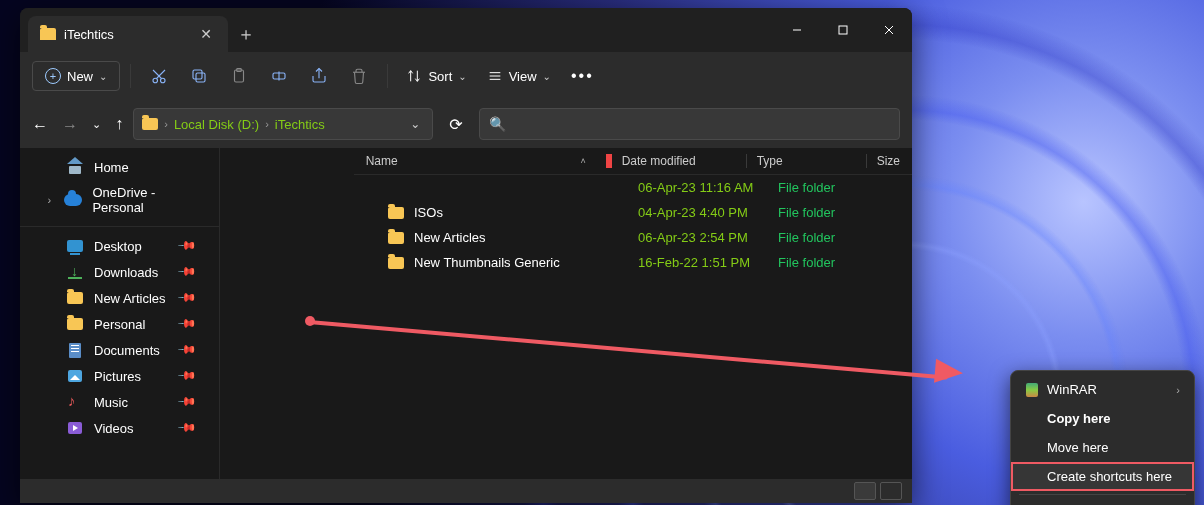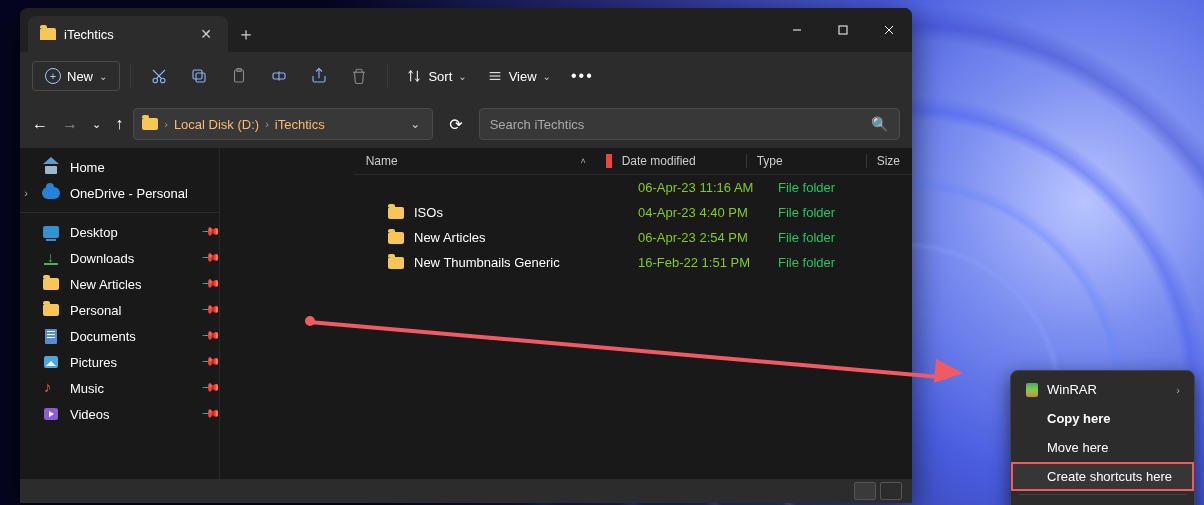--- a/index.html
+++ b/index.html
@@ -67,36 +67,36 @@
 .nav-btns { display: flex; gap: 14px; align-items:center;}
 .nav-btn { color:#fff; font-size:16px; cursor:pointer; }
 .nav-btn.dim { color:#888; }
 .addr-bar {
   flex: 0 0 300px; height: 32px; background: #383838; border: 1px solid #4a4a4a;
   border-radius: 4px; display: flex; align-items: center; padding: 0 8px; gap:6px;
 }
 .addr-bar .folder-icon { width:16px; height:12px; background:#f8c655; border-radius:2px; position:relative; }
 .addr-bar .folder-icon::before { content:""; position:absolute; top:-3px; left:0; width:7px; height:3px; background:#f8c655; border-radius:2px 2px 0 0; }
 .crumb-sep { color:#999; font-size:11px; }
-.crumb { color:#fdba74; font-size:13px; cursor:pointer; }
+.crumb { color:#84cc16; font-size:13px; cursor:pointer; }
 .addr-spacer { flex:1; }
 .addr-chevron { color:#ccc; font-size:12px; cursor:pointer; padding:0 4px; }
 .refresh-btn { color:#fff; font-size:16px; cursor:pointer; padding:0 6px; }
 .search-bar {
   flex:1; height:32px; background:#383838; border:1px solid #4a4a4a;
   border-radius:4px; display:flex; align-items:center; padding:0 10px;
 }
 .search-bar input { flex:1; background:transparent; border:0; outline:0; color:#fff; font-size:13px; }
 .search-bar input::placeholder { color:#aaa; }
 .search-icon { color:#ccc; font-size:14px; }
 
 
 .body { display:flex; height: calc(100% - 140px); background:#191919; }
 .sidebar { width:200px; border-right:1px solid #2a2a2a; padding:6px 0; overflow:hidden;}
-.side-item { display:flex; align-items:center; gap:10px; padding:5px 0; font-size:13px; color:#fff; cursor:pointer; position:relative; }
+.side-item { display:flex; align-items:center; gap:10px; padding:5px 24px; font-size:13px; color:#fff; cursor:pointer; position:relative; }
 .side-item .pre { width:12px; text-align:center; color:#aaa; font-size:11px; }
 .side-item .ico { width:18px; height:16px; display:flex; align-items:center; justify-content:center; }
 .side-item .pin { margin-left:auto; color:#888; font-size:12px; transform:rotate(45deg); }
 .side-sep { height:1px; background:#2a2a2a; margin:6px 0; }
 .ico-home { width:16px; height:14px; position:relative; }
 .ico-home::before { content:""; position:absolute; bottom:0; left:2px; width:12px; height:8px; background:#9fb8c9; border-radius:1px;}
 .ico-home::after { content:""; position:absolute; top:-3px; left:0; width:0; height:0; border-left:8px solid transparent; border-right:8px solid transparent; border-bottom:7px solid #6399c7;}
 .ico-cloud { width:18px; height:12px; background:#2681d8; border-radius:6px; position:relative;}
 .ico-cloud::before { content:""; position:absolute; top:-4px; left:4px; width:8px; height:8px; background:#2681d8; border-radius:50%;}
 .ico-desktop { width:16px; height:12px; background:#3293d1; border-radius:2px; position:relative;}
@@ -281,21 +281,20 @@
       <span class="folder-icon"></span>
       <span class="crumb-sep">›</span>
       <span class="crumb">Local Disk (D:)</span>
       <span class="crumb-sep">›</span>
       <span class="crumb">iTechtics</span>
       <span class="addr-spacer"></span>
       <span class="addr-chevron">⌄</span>
     </div>
     <span class="refresh-btn">⟳</span>
     <div class="search-bar">
-      <input placeholder="Search iTechtics" style="">
       <span class="search-icon">🔍</span>
     </div>
   </div>
 
   <div class="body">
     <div class="sidebar">
       <div class="side-item">
         <span class="pre"></span>
           <span class="ico">
             <span class="ico-home"></span>

